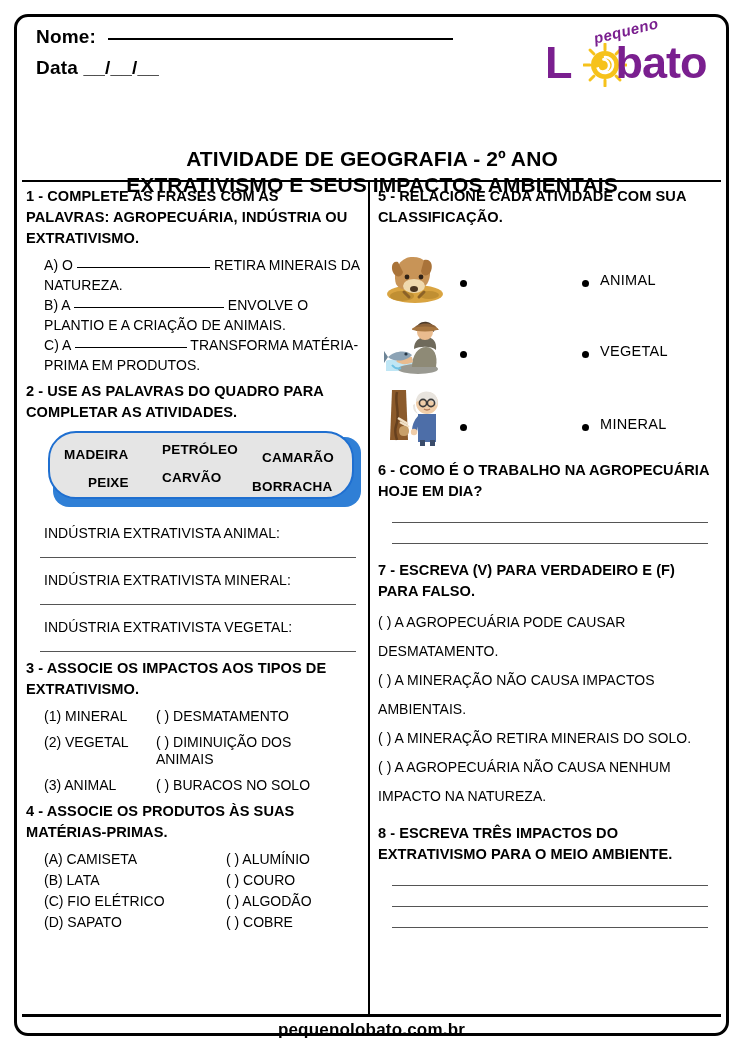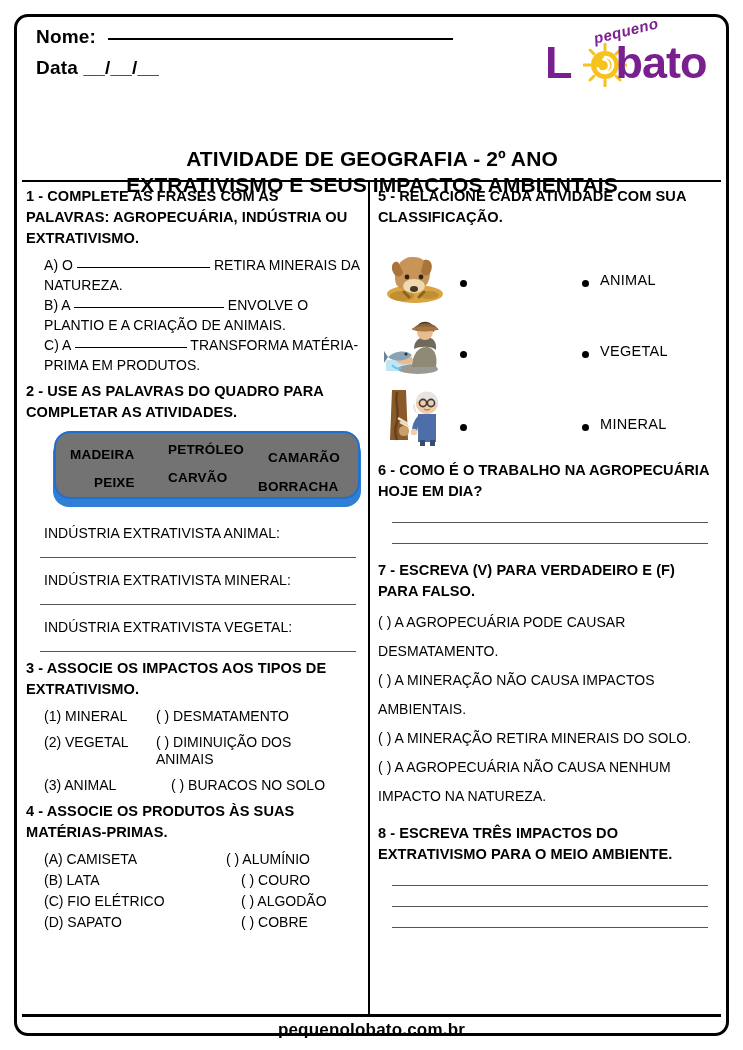--- a/index.html
+++ b/index.html
@@ -198,48 +198,48 @@
     position: absolute;
     left: 5px;
     top: 6px;
     width: 308px;
     height: 70px;
     background: #2F7FD6;
     border-radius: 16px;
   }
   .wordbox {
     position: absolute;
-    left: 6px;
+    left: 0;
     top: 0;
     width: 306px;
     height: 68px;
-    background: #737373;
+    background: #e5e5e5;
     border: 2.5px solid #1F6FD0;
-    border-radius: 16px;
+    border-radius: 28px;
     box-sizing: border-box;
   }
   .wb-word {
     position: absolute;
     font-size: 13.5px;
     font-weight: bold;
     letter-spacing: .2px;
     white-space: nowrap;
   }
 
   
   .match-row {
     display: flex;
     font-size: 14px;
     line-height: 20px;
     margin-top: 6px;
   }
   .match-left  { width: 130px; padding-left: 18px; box-sizing: border-box; }
   .match-right { flex: 1; }
 
-  .tight-row { margin-top: 1px; gap: 15px; }
+  .tight-row { margin-top: 1px; }
 
   
   .q5-area {
     position: relative;
     margin-top: 14px;
     height: 212px;
   }
   .q5-row {
     position: absolute;
     left: 0;

